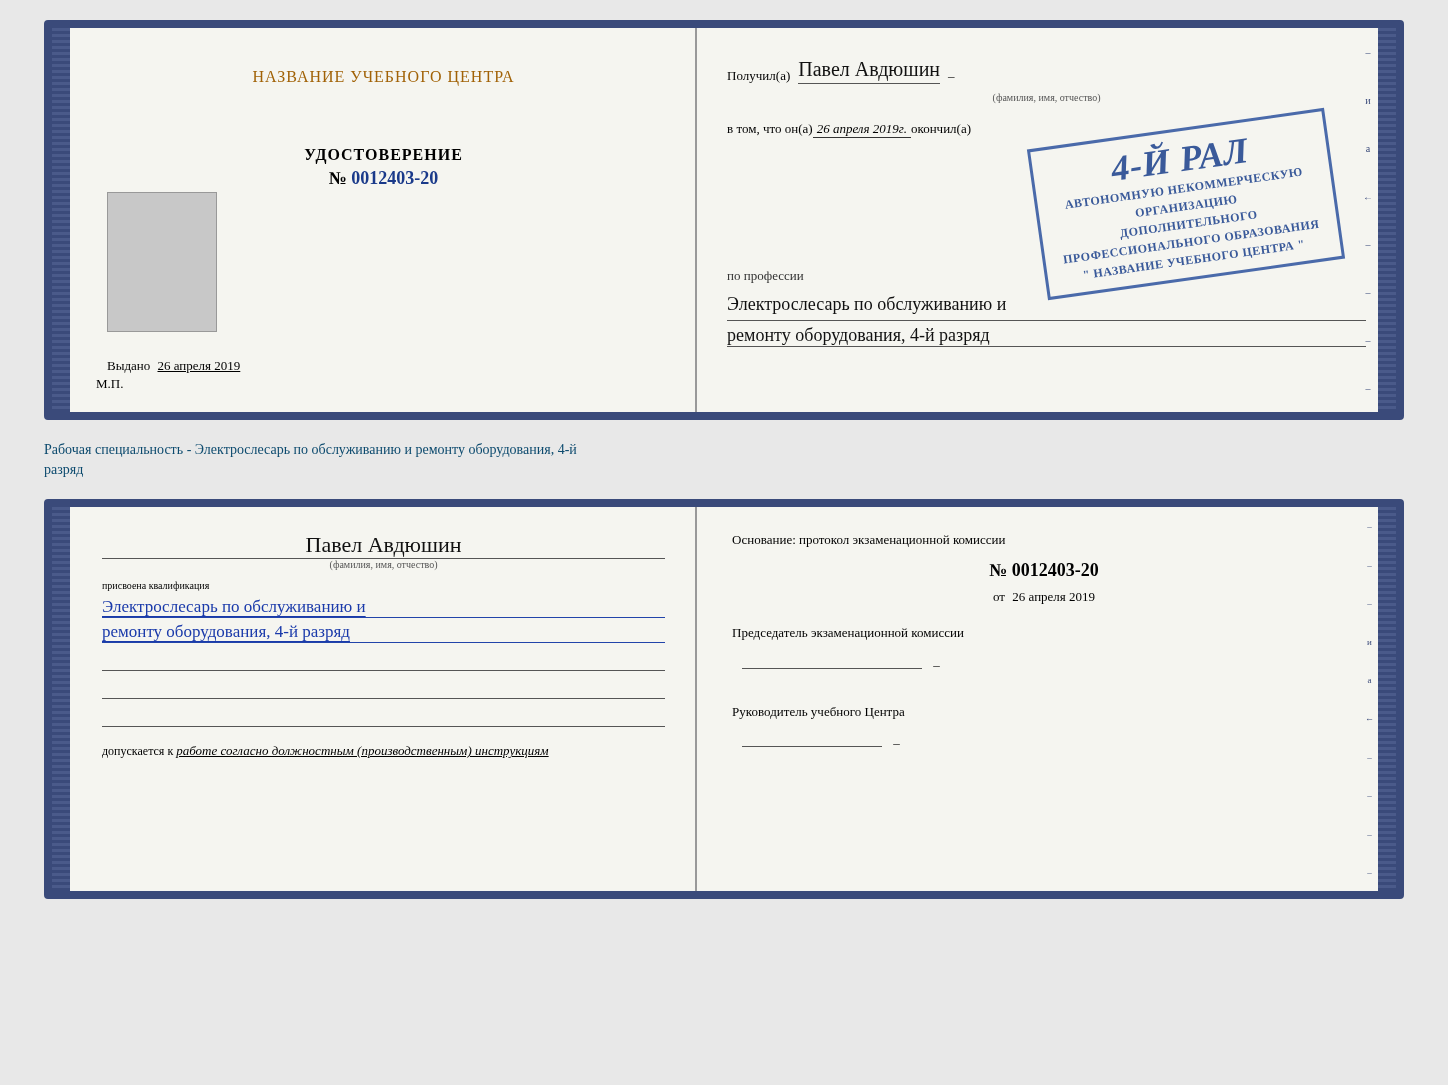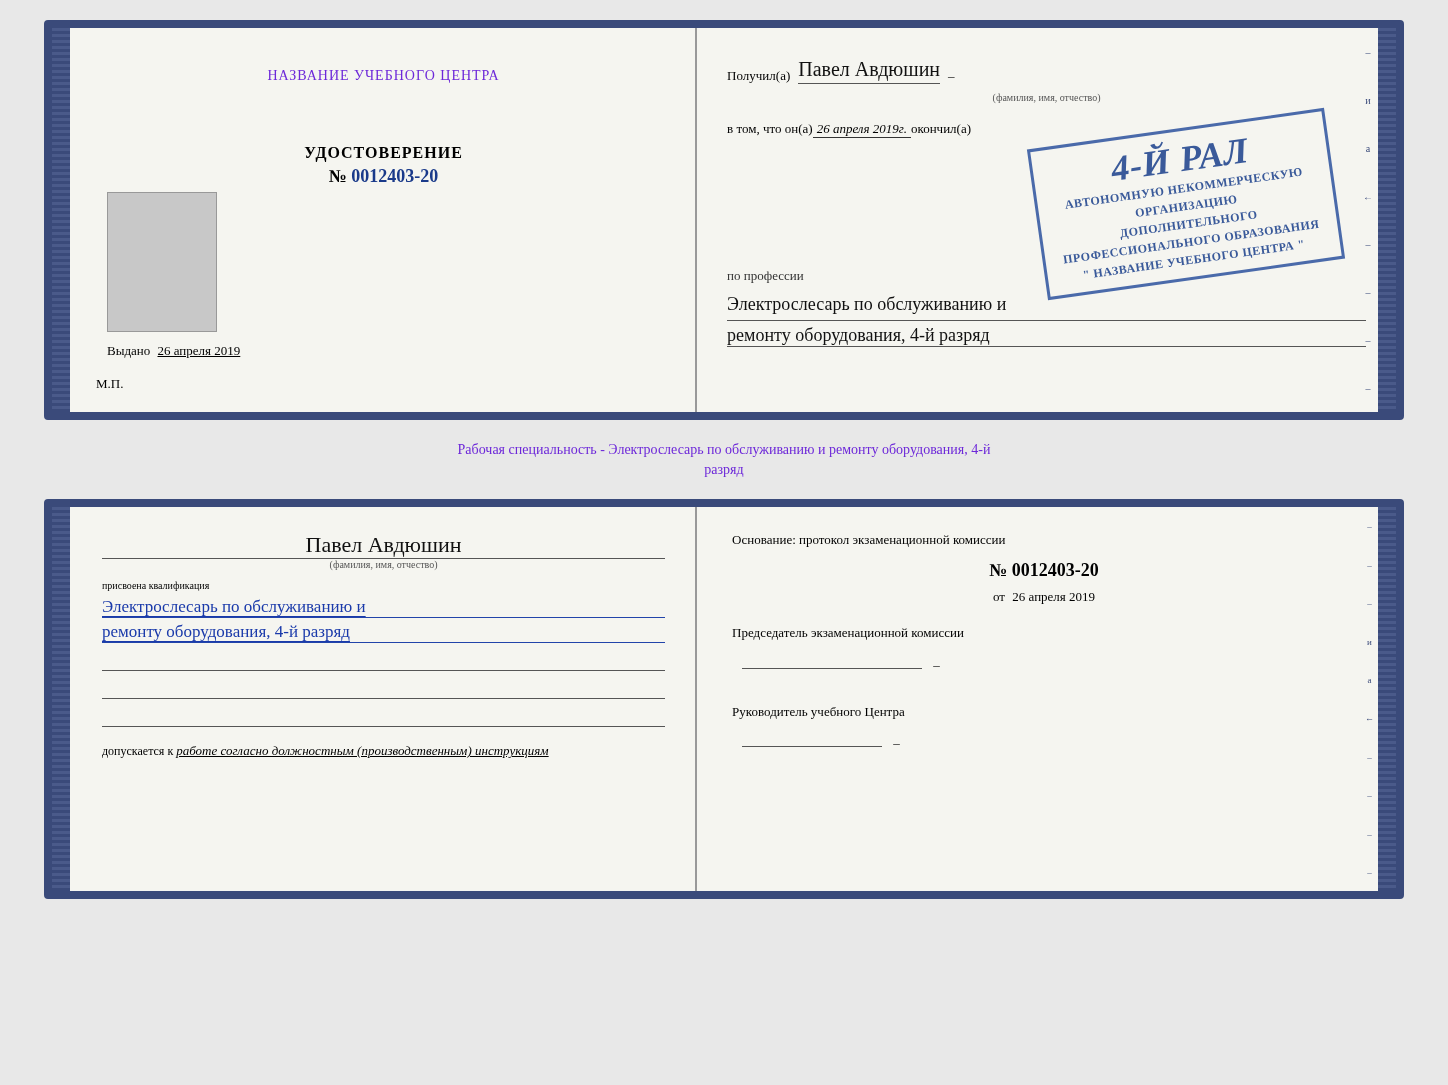--- a/index.html
+++ b/index.html
@@ -56,24 +56,24 @@
         0deg,
         #3a4a7a 0px, #3a4a7a 3px,
         #4a5a8a 3px, #4a5a8a 6px
       );
     }
     .doc-left::before { left: 0; }
     .doc-right::after { right: 0; }
 
     .center-title {
       text-align: right;
-      font-size: 14px;
+      font-size: 16px;
       letter-spacing: 1px;
       text-transform: uppercase;
-      color: #6d28d9;
+      color: #a16207;
       margin-top: 10px;
       margin-bottom: 30px;
     }
 
     .cert-type {
       text-align: center;
       font-size: 16px;
       font-weight: bold;
       text-transform: uppercase;
       letter-spacing: 1px;
@@ -97,21 +97,21 @@
       height: 140px;
       background: #c8c8c8;
       border: 1px solid #999;
       position: absolute;
       left: 55px;
       bottom: 80px;
     }
 
     .issued-line {
       position: absolute;
-      bottom: 53px;
+      bottom: 38px;
       left: 55px;
       font-size: 13px;
       margin-top: 29px;
     }
 
     .issued-line span {
       font-size: 13px;
     }
 
     .mp-label {
@@ -227,24 +227,23 @@
       align-items: center;
       font-size: 10px;
       color: #3a4a7a;
       width: 12px;
     }
 
     
     .separator-text {
       width: 1360px;
       font-size: 14px;
-      color: #6d28d9;
+      color: #0c4a6e;
       padding: 4px 0;
       line-height: 1.4;
-      text-align: center;
     }
 
     
     .doc2-left {
       width: 48%;
       border-right: 2px solid #999;
       padding: 25px 30px 25px 50px;
       position: relative;
     }
 

